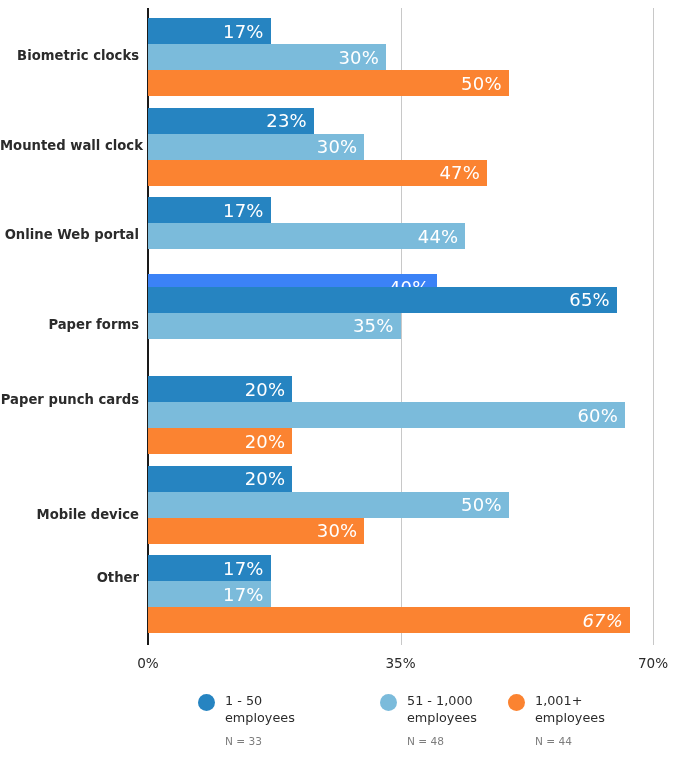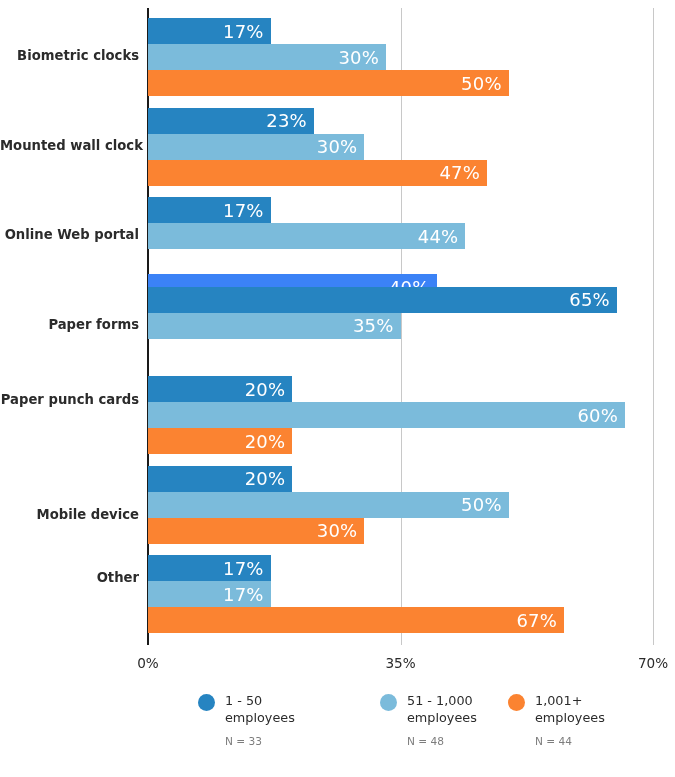--- a/index.html
+++ b/index.html
@@ -240,21 +240,21 @@
               <span class="bar-value">30%</span>
             </div>
           </div>
           <div class="bar-group" style="top: 555px; height: 78px;">
             <div class="bar" style="top: 0px; width: 122.643px; background: rgb(38, 132, 193);">
               <span class="bar-value">17%</span>
             </div>
             <div class="bar" style="top: 26px; width: 122.643px; background: rgb(123, 187, 219);">
               <span class="bar-value">17%</span>
             </div>
-            <div class="bar" style="top: 52px; width: 416px; background: rgb(251, 131, 49);">
+            <div class="bar" style="top: 52px; width: 482px; background: rgb(251, 131, 49); font-style: italic;">
               <span class="bar-value">67%</span>
             </div>
           </div>
         </div>
     </div>
 
   </div>
 
   <div class="xticks">
       <div class="xtick" style="left: 0px;">0%</div>

